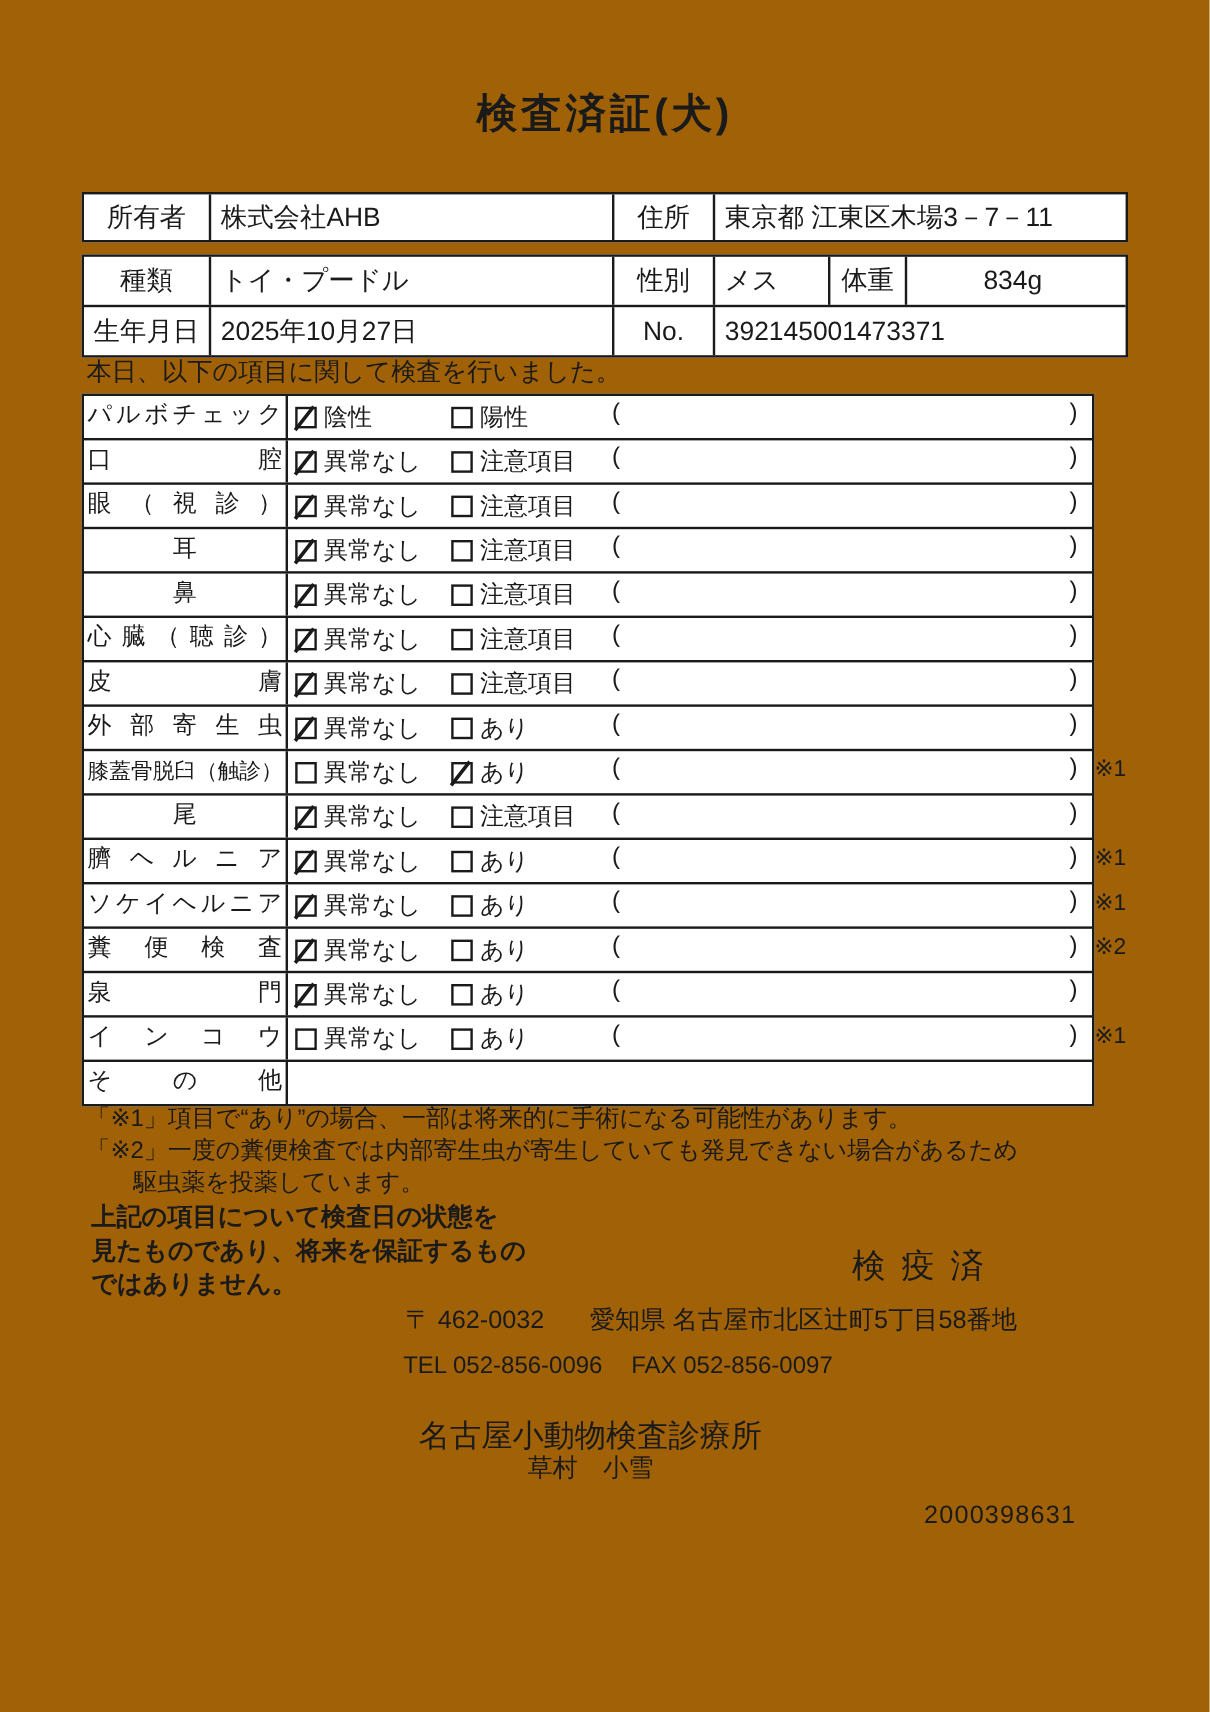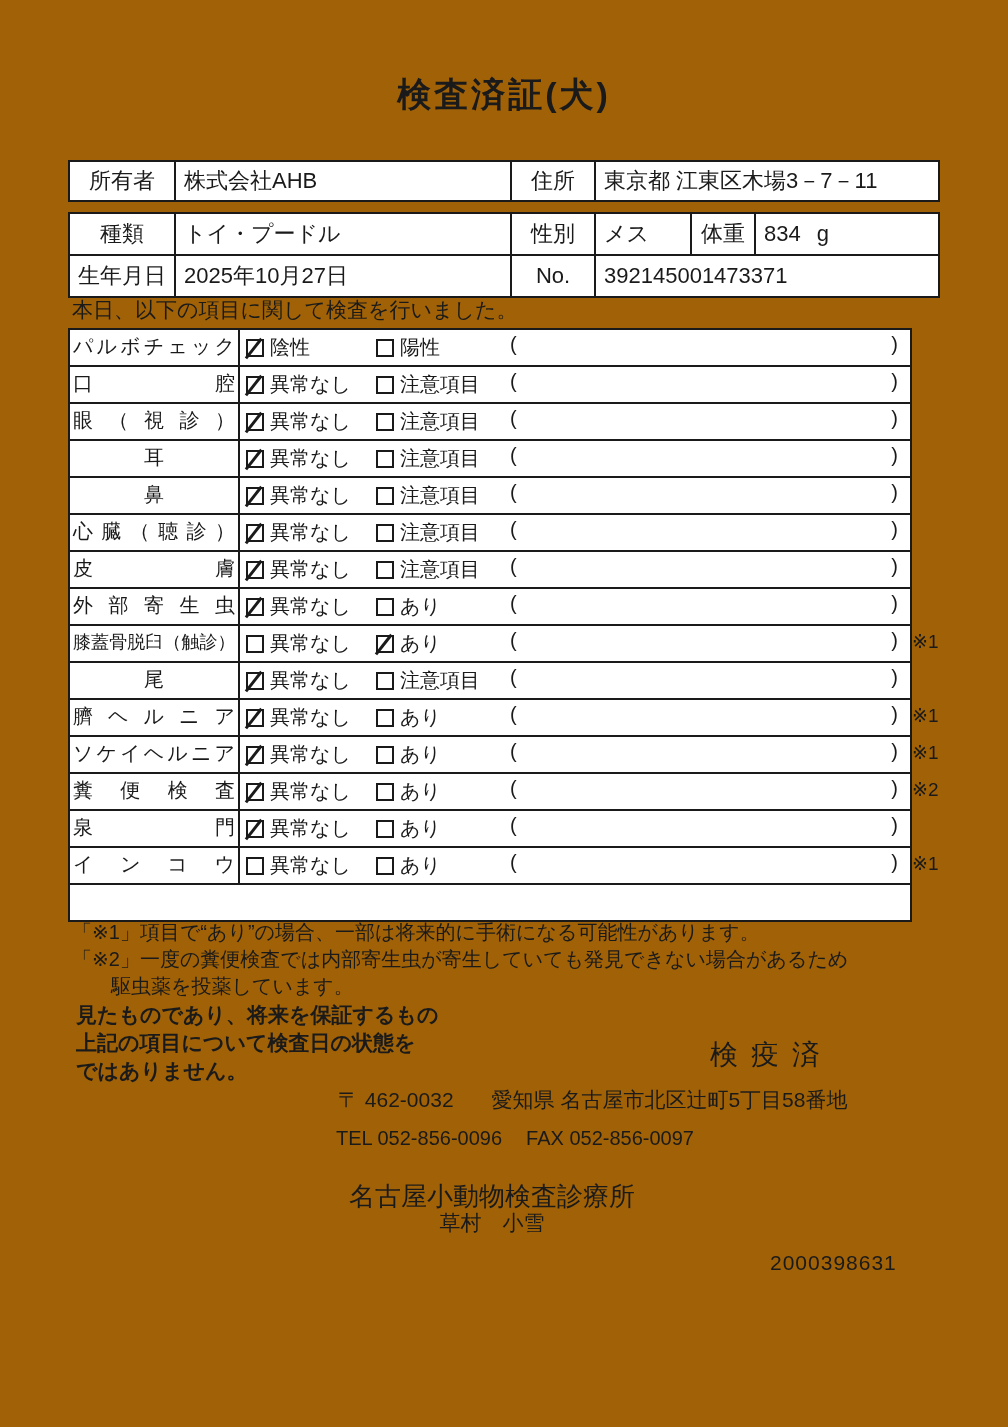--- a/index.html
+++ b/index.html
@@ -19,21 +19,21 @@
   .irow + .irow{border-top:2px solid #1a1a1a;}
   .icell{box-sizing:border-box;height:100%;display:flex;align-items:center;padding:16px 8px;overflow:hidden;white-space:nowrap;}
   .icell.lbl{justify-content:center;padding:0 2px;}
   .icell.bl{border-left:2px solid #1a1a1a;}
   .w104{width:104px;flex:none;}
   .w336{width:336px;flex:none;}
   .w84{width:84px;flex:none;}
   .w96{width:96px;flex:none;}
   .w64{width:64px;flex:none;text-align:right;}
   .grow{flex:1;}
-  .weight-cell{justify-content:flex-start;gap:16px;padding-right:14px;}
+  .weight-cell{justify-content:center;padding-right:14px;}
   .owner-table{top:160px;}
   .pet-table{top:212px;}
   .pet-table .irow{height:40px;}
   
   .intro{top:296px;left:72px;font-size:21px;}
   
   .etable{top:328px;left:68px;width:844px;border:2px solid #1a1a1a;box-sizing:border-box;background:#fff;}
   .crow{position:relative;display:flex;height:35px;}
   .crow + .crow{border-top:2px solid #1a1a1a;}
   .c-label{
@@ -362,35 +362,36 @@
             <span class="cb"></span>
             <span>あり</span>
           </span>
         <span class="popen">(</span>
         <span class="pclose">)</span>
       </div>
       <span class="note">※1</span>
     </div>
 
     <div class="crow">
+      <div class="c-label">その他</div>
       <div class="c-body"></div>
       <span class="note"></span>
     </div>
 
   </div>
 
   <div class="abs footnotes">
     <div>「※1」項目で“あり”の場合、一部は将来的に手術になる可能性があります。</div>
     <div>「※2」一度の糞便検査では内部寄生虫が寄生していても発見できない場合があるため</div>
     <div class="fn-indent">駆虫薬を投薬しています。</div>
   </div>
 
   <div class="abs statement">
+    <div>上記の項目について検査日の状態を</div>
     <div>見たものであり、将来を保証するもの</div>
-    <div>上記の項目について検査日の状態を</div>
     <div>ではありません。</div>
   </div>
 
   <div class="abs stamp">検疫済</div>
 
   <div class="abs postal-line">
     <span>〒 462-0032</span>
     <span>愛知県 名古屋市北区辻町5丁目58番地</span>
   </div>
 

